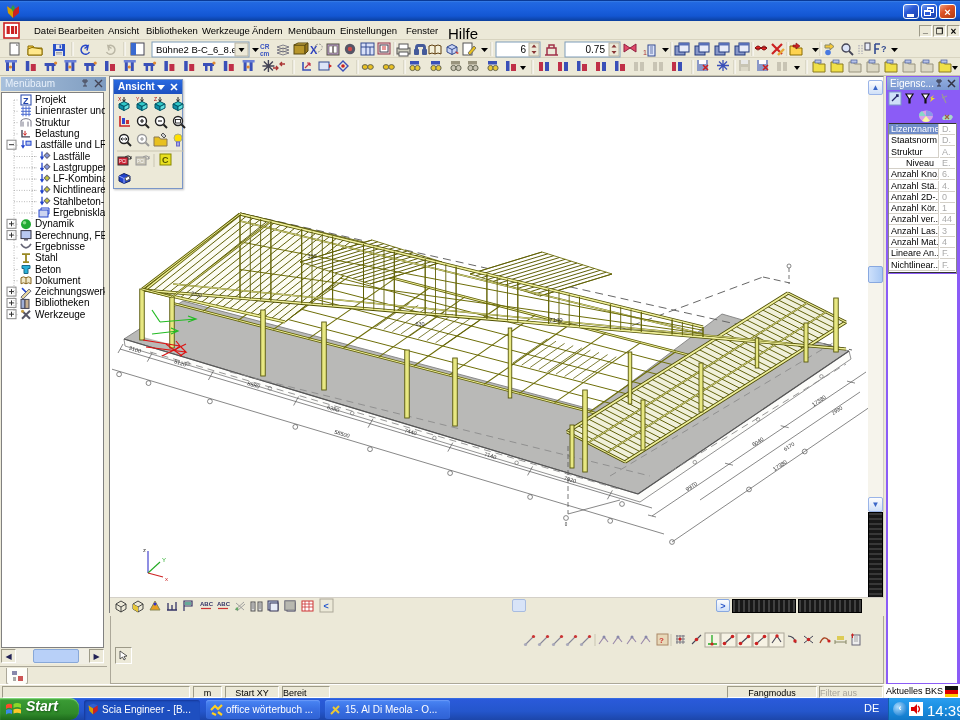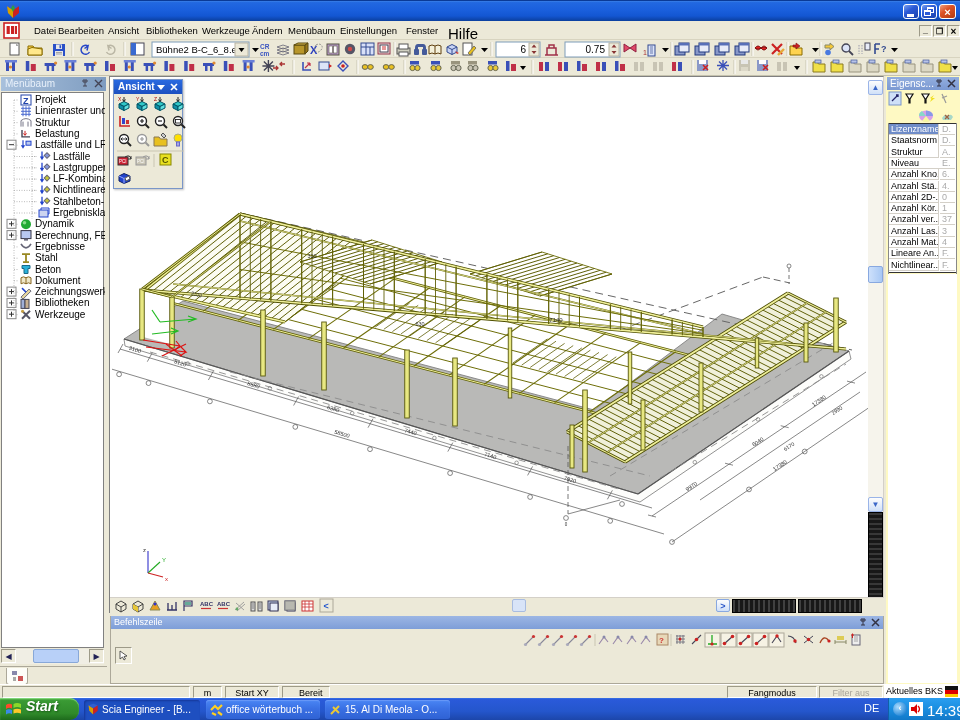--- a/index.html
+++ b/index.html
@@ -1044,21 +1044,21 @@
    <div class="abs" style="left:6px;top:1px;width:22px;height:17px;background:#fdfdf8;border:1px solid #aca899;border-top:none;border-radius:0 0 3px 3px">
      <svg class="abs" style="left:4px;top:2px" width="13" height="13" viewBox="0 0 13 13">
           <rect x="1" y="1" width="5" height="4" fill="#88a"></rect>
           <rect x="7" y="6" width="5" height="5" fill="#c55"></rect>
           <path d="M2 8 L5 8 M2 10 L5 10" stroke="#555"></path>
         </svg>
    </div>
  </div>
 </div>
 
-<div class="abs" style="left:886px;top:76px;width:74px;height:610px;background:#fef9c3">
+<div class="abs" style="left:886px;top:76px;width:74px;height:610px;background:#8b5cf6">
  <div class="abs" style="left:1px;top:1px;width:72px;height:13px;background:linear-gradient(180deg,#93aede,#7b99d2);color:#fff;font-size:10px;padding-left:3px;line-height:13px">Eigensc...
   <svg class="abs" style="left:48px;top:2px" width="10" height="10">
         <path d="M4 1 L4 7 M2 7 L6 7 M2 3 L6 3 L6 1 L2 1 Z" stroke="#334" fill="none"></path>
       </svg>
   <svg class="abs" style="left:60px;top:2px" width="10" height="10">
         <path d="M1 1 L8 8 M8 1 L1 8" stroke="#334" stroke-width="1.5"></path>
       </svg>
  </div>
  <svg class="abs" style="left:0;top:14px" width="74" height="34" viewBox="0 0 74 34">
    <rect x="3" y="2" width="12" height="13" fill="#cfe0f8" stroke="#7a96c8"></rect>
@@ -1074,32 +1074,32 @@
    <path d="M56 28 q3 -5 6 -2 q3 -3 5 1 l-2 3 l-8 0 Z" fill="#a8d8c8"></path>
    <path d="M59 25 l4 4 m0 -4 l-4 4" stroke="#a06040" stroke-width="1.3"></path>
  </svg>
  <div class="abs" style="left:2px;top:47px;width:69px;height:150px;background:#fff;border:1px solid #333">
       <div class="abs" style="left:0;top:0px;width:50px;height:11px;background:#6f8cc8;border-bottom:1px solid #d4d0c8;border-right:1px solid #d4d0c8;color:#fff;font-size:9px;line-height:11px;padding-left:2px;overflow:hidden;white-space:nowrap">Lizenzname</div>
       <div class="abs" style="left:51px;top:0px;width:15px;height:11px;background:#fff;border-bottom:1px solid #d4d0c8;color:#aaa;font-size:9px;line-height:11px;padding-left:2px;overflow:hidden">D.</div>
       <div class="abs" style="left:0;top:11.3px;width:50px;height:28px;background:#fff;border-bottom:4px solid #4d7c0f;border-right:1px solid #d4d0c8;color:#000;font-size:9px;line-height:11px;padding-left:2px;overflow:hidden;white-space:nowrap">Staatsnorm</div>
       <div class="abs" style="left:51px;top:11.3px;width:15px;height:11px;background:#fff;border-bottom:1px solid #d4d0c8;color:#aaa;font-size:9px;line-height:11px;padding-left:2px;overflow:hidden">D.</div>
       <div class="abs" style="left:0;top:22.6px;width:50px;height:11px;background:#fff;border-bottom:1px solid #d4d0c8;border-right:1px solid #d4d0c8;color:#000;font-size:9px;line-height:11px;padding-left:2px;overflow:hidden;white-space:nowrap">Struktur</div>
       <div class="abs" style="left:51px;top:22.6px;width:15px;height:11px;background:#fff;border-bottom:1px solid #d4d0c8;color:#aaa;font-size:9px;line-height:11px;padding-left:2px;overflow:hidden">A.</div>
-      <div class="abs" style="left:0;top:33.900000000000006px;width:60px;height:11px;background:#fff;border-bottom:1px solid #d4d0c8;border-right:1px solid #d4d0c8;color:#000;font-size:9px;line-height:11px;padding-left:2px;overflow:hidden;white-space:nowrap">Niveau</div>
+      <div class="abs" style="left:0;top:33.900000000000006px;width:60px;height:11px;background:#fff;border-bottom:1px solid #d4d0c8;border-right:1px solid #d4d0c8;color:#000;font-size:9px;line-height:11px;padding-left:17px;overflow:hidden;white-space:nowrap">Niveau</div>
       <div class="abs" style="left:51px;top:33.900000000000006px;width:15px;height:11px;background:#fff;border-bottom:1px solid #d4d0c8;color:#aaa;font-size:9px;line-height:11px;padding-left:2px;overflow:hidden">E.</div>
       <div class="abs" style="left:0;top:45.2px;width:50px;height:11px;background:#fff;border-bottom:1px solid #d4d0c8;border-right:1px solid #d4d0c8;color:#000;font-size:9px;line-height:11px;padding-left:2px;overflow:hidden;white-space:nowrap">Anzahl Kno...</div>
       <div class="abs" style="left:51px;top:45.2px;width:15px;height:11px;background:#fff;border-bottom:1px solid #d4d0c8;color:#aaa;font-size:9px;line-height:11px;padding-left:2px;overflow:hidden">6.</div>
       <div class="abs" style="left:0;top:56.5px;width:50px;height:11px;background:#fff;border-bottom:1px solid #d4d0c8;border-right:1px solid #d4d0c8;color:#000;font-size:9px;line-height:11px;padding-left:2px;overflow:hidden;white-space:nowrap">Anzahl Stä...</div>
       <div class="abs" style="left:51px;top:56.5px;width:15px;height:11px;background:#fff;border-bottom:1px solid #d4d0c8;color:#aaa;font-size:9px;line-height:11px;padding-left:2px;overflow:hidden">4.</div>
       <div class="abs" style="left:0;top:67.8px;width:50px;height:11px;background:#fff;border-bottom:1px solid #d4d0c8;border-right:1px solid #d4d0c8;color:#000;font-size:9px;line-height:11px;padding-left:2px;overflow:hidden;white-space:nowrap">Anzahl 2D-...</div>
       <div class="abs" style="left:51px;top:67.8px;width:15px;height:11px;background:#fff;border-bottom:1px solid #d4d0c8;color:#aaa;font-size:9px;line-height:11px;padding-left:2px;overflow:hidden">0</div>
       <div class="abs" style="left:0;top:79.1px;width:50px;height:11px;background:#fff;border-bottom:1px solid #d4d0c8;border-right:1px solid #d4d0c8;color:#000;font-size:9px;line-height:11px;padding-left:2px;overflow:hidden;white-space:nowrap">Anzahl Kör...</div>
       <div class="abs" style="left:51px;top:79.1px;width:15px;height:11px;background:#fff;border-bottom:1px solid #d4d0c8;color:#aaa;font-size:9px;line-height:11px;padding-left:2px;overflow:hidden">1</div>
       <div class="abs" style="left:0;top:90.39999999999999px;width:50px;height:11px;background:#fff;border-bottom:1px solid #d4d0c8;border-right:1px solid #d4d0c8;color:#000;font-size:9px;line-height:11px;padding-left:2px;overflow:hidden;white-space:nowrap">Anzahl ver...</div>
-      <div class="abs" style="left:51px;top:90.39999999999999px;width:15px;height:11px;background:#fff;border-bottom:1px solid #d4d0c8;color:#aaa;font-size:9px;line-height:11px;padding-left:2px;overflow:hidden">37</div>
+      <div class="abs" style="left:51px;top:90.39999999999999px;width:15px;height:11px;background:#fff;border-bottom:1px solid #d4d0c8;color:#aaa;font-size:9px;line-height:11px;padding-left:2px;overflow:hidden">44</div>
       <div class="abs" style="left:0;top:101.69999999999999px;width:50px;height:11px;background:#fff;border-bottom:1px solid #d4d0c8;border-right:1px solid #d4d0c8;color:#000;font-size:9px;line-height:11px;padding-left:2px;overflow:hidden;white-space:nowrap">Anzahl Las...</div>
       <div class="abs" style="left:51px;top:101.69999999999999px;width:15px;height:11px;background:#fff;border-bottom:1px solid #d4d0c8;color:#aaa;font-size:9px;line-height:11px;padding-left:2px;overflow:hidden">3</div>
       <div class="abs" style="left:0;top:112.99999999999999px;width:50px;height:11px;background:#fff;border-bottom:1px solid #d4d0c8;border-right:1px solid #d4d0c8;color:#000;font-size:9px;line-height:11px;padding-left:2px;overflow:hidden;white-space:nowrap">Anzahl Mat...</div>
       <div class="abs" style="left:51px;top:112.99999999999999px;width:15px;height:11px;background:#fff;border-bottom:1px solid #d4d0c8;color:#aaa;font-size:9px;line-height:11px;padding-left:2px;overflow:hidden">4</div>
       <div class="abs" style="left:0;top:124.29999999999998px;width:50px;height:11px;background:#fff;border-bottom:1px solid #d4d0c8;border-right:1px solid #d4d0c8;color:#000;font-size:9px;line-height:11px;padding-left:2px;overflow:hidden;white-space:nowrap">Lineare An...</div>
       <div class="abs" style="left:51px;top:124.29999999999998px;width:15px;height:11px;background:#fff;border-bottom:1px solid #d4d0c8;color:#aaa;font-size:9px;line-height:11px;padding-left:2px;overflow:hidden">F.</div>
       <div class="abs" style="left:0;top:135.6px;width:50px;height:11px;background:#fff;border-bottom:1px solid #d4d0c8;border-right:1px solid #d4d0c8;color:#000;font-size:9px;line-height:11px;padding-left:2px;overflow:hidden;white-space:nowrap">Nichtlinear...</div>
       <div class="abs" style="left:51px;top:135.6px;width:15px;height:11px;background:#fff;border-bottom:1px solid #d4d0c8;color:#aaa;font-size:9px;line-height:11px;padding-left:2px;overflow:hidden">F.</div>
     </div>
  <div class="abs" style="left:2px;top:47px;width:69px;height:560px;border:1px solid #888;border-top:none;background:transparent"></div>
@@ -1200,28 +1200,20 @@
       </g>
       <g transform="translate(4,78)">
         <path d="M1 4 L6 1.5 L12 4 L12 9 L6 11.5 L1 9 Z" fill="#2244cc" stroke="#112266"></path>
         <path d="M1 4 L6 6.5 L12 4 M6 6.5 L6 11.5" stroke="#99aaff" fill="none"></path>
         <path d="M7 6 l4 -2 l1 3 l-4 2 z" fill="#fff" stroke="#555"></path>
       </g>
     </svg>
 </div>
 
 <div class="abs" style="left:110px;top:616px;width:774px;height:68px;background:#ece9d8;border:1px solid #aca899;border-top:none">
- <div class="abs" style="left:0;top:0;width:772px;height:13px;background:linear-gradient(180deg,#9cb6e4,#7e9ed8);color:#fff;font-size:9px;padding-left:3px;line-height:13px">Befehlszeile
-  <svg class="abs" style="left:748px;top:2px" width="10" height="10">
-        <path d="M4 1 L4 7 M2 7 L6 7 M2 3 L6 3 L6 1 L2 1 Z" stroke="#334" fill="none"></path>
-      </svg>
-  <svg class="abs" style="left:760px;top:2px" width="10" height="10">
-        <path d="M1 1 L8 8 M8 1 L1 8" stroke="#334" stroke-width="1.5"></path>
-      </svg>
- </div>
  <div class="abs sunk" style="left:4px;top:31px;width:17px;height:17px;background:#ece9d8"><svg width="14" height="13">
         <path d="M4 2 L4 10 L6.5 8 L8 11 L9.5 10 L8 7.5 L11 7 Z" fill="#fff" stroke="#333" stroke-width="0.8"></path>
       </svg></div>
  <svg class="abs" style="left:0;top:16px" width="772" height="16">
       <g transform="translate(412,2)">
         <path d="M2 11 L11 2" stroke="#889" stroke-width="1.1"></path>
         <circle cx="2.5" cy="10.5" r="1.6" fill="#aab"></circle>
         <circle cx="10.5" cy="2.5" r="1.6" fill="#c33"></circle>
       </g>
       <g transform="translate(426,2)">
@@ -1323,23 +1315,23 @@
         <path d="M4 4 h4 M4 6 h4 M4 8 h4" stroke="#888" stroke-width="0.7"></path>
         <path d="M1 2 l3 0 M2.5 0.5 L2.5 5" stroke="#c22" stroke-width="1"></path>
       </g>
     </svg>
 </div>
 
 <div class="abs" style="left:0;top:684px;width:960px;height:14px;background:#ece9d8;border-top:1px solid #fff">
  <div class="abs" style="left:2px;top:1px;width:188px;height:12px;border:1px solid;border-color:#9d9a88 #fff #fff #9d9a88"></div>
  <div class="abs" style="left:193px;top:1px;width:29px;height:12px;border:1px solid;border-color:#9d9a88 #fff #fff #9d9a88;font-size:9px;text-align:center;line-height:12px">m</div>
  <div class="abs" style="left:225px;top:1px;width:54px;height:12px;border:1px solid;border-color:#9d9a88 #fff #fff #9d9a88;font-size:9px;text-align:center;line-height:12px">Start XY</div>
- <div class="abs" style="left:282px;top:1px;width:48px;height:12px;border:1px solid;border-color:#9d9a88 #fff #fff #9d9a88;font-size:9px;padding-left:16px;line-height:12px">Bereit</div>
+ <div class="abs" style="left:282px;top:1px;width:48px;height:12px;border:1px solid;border-color:#9d9a88 #fff #fff #9d9a88;font-size:9px;padding-left:0;line-height:12px">Bereit</div>
  <div class="abs" style="left:727px;top:1px;width:90px;height:12px;border:1px solid;border-color:#9d9a88 #fff #fff #9d9a88;font-size:9px;text-align:center;line-height:12px">Fangmodus</div>
- <div class="abs" style="left:819px;top:1px;width:64px;height:12px;border:1px solid;border-color:#9d9a88 #fff #fff #9d9a88;font-size:9px;text-align:center;line-height:12px;color:#a8a49a">Filter aus</div>
+ <div class="abs" style="left:819px;top:1px;width:64px;height:12px;border:1px solid;border-color:#9d9a88 #fff #fff #9d9a88;font-size:9px;line-height:12px;color:#a8a49a">Filter aus</div>
  <div class="abs" style="left:884px;top:0;width:76px;height:14px;background:#fff;font-size:9px;line-height:13px;padding-left:2px">Aktuelles BKS
   <div class="abs" style="left:61px;top:1px;width:13px;height:11px">
    <div style="height:4px;background:#111"></div>
         <div style="height:4px;background:#d00"></div>
         <div style="height:3px;background:#fc0"></div>
   </div>
  </div>
 </div>
 
 <div class="abs" style="left:0;top:698px;width:960px;height:22px;background:linear-gradient(180deg,#3a75e8 0%,#2a5ada 6%,#2456cc 60%,#1c46aa 100%)">

